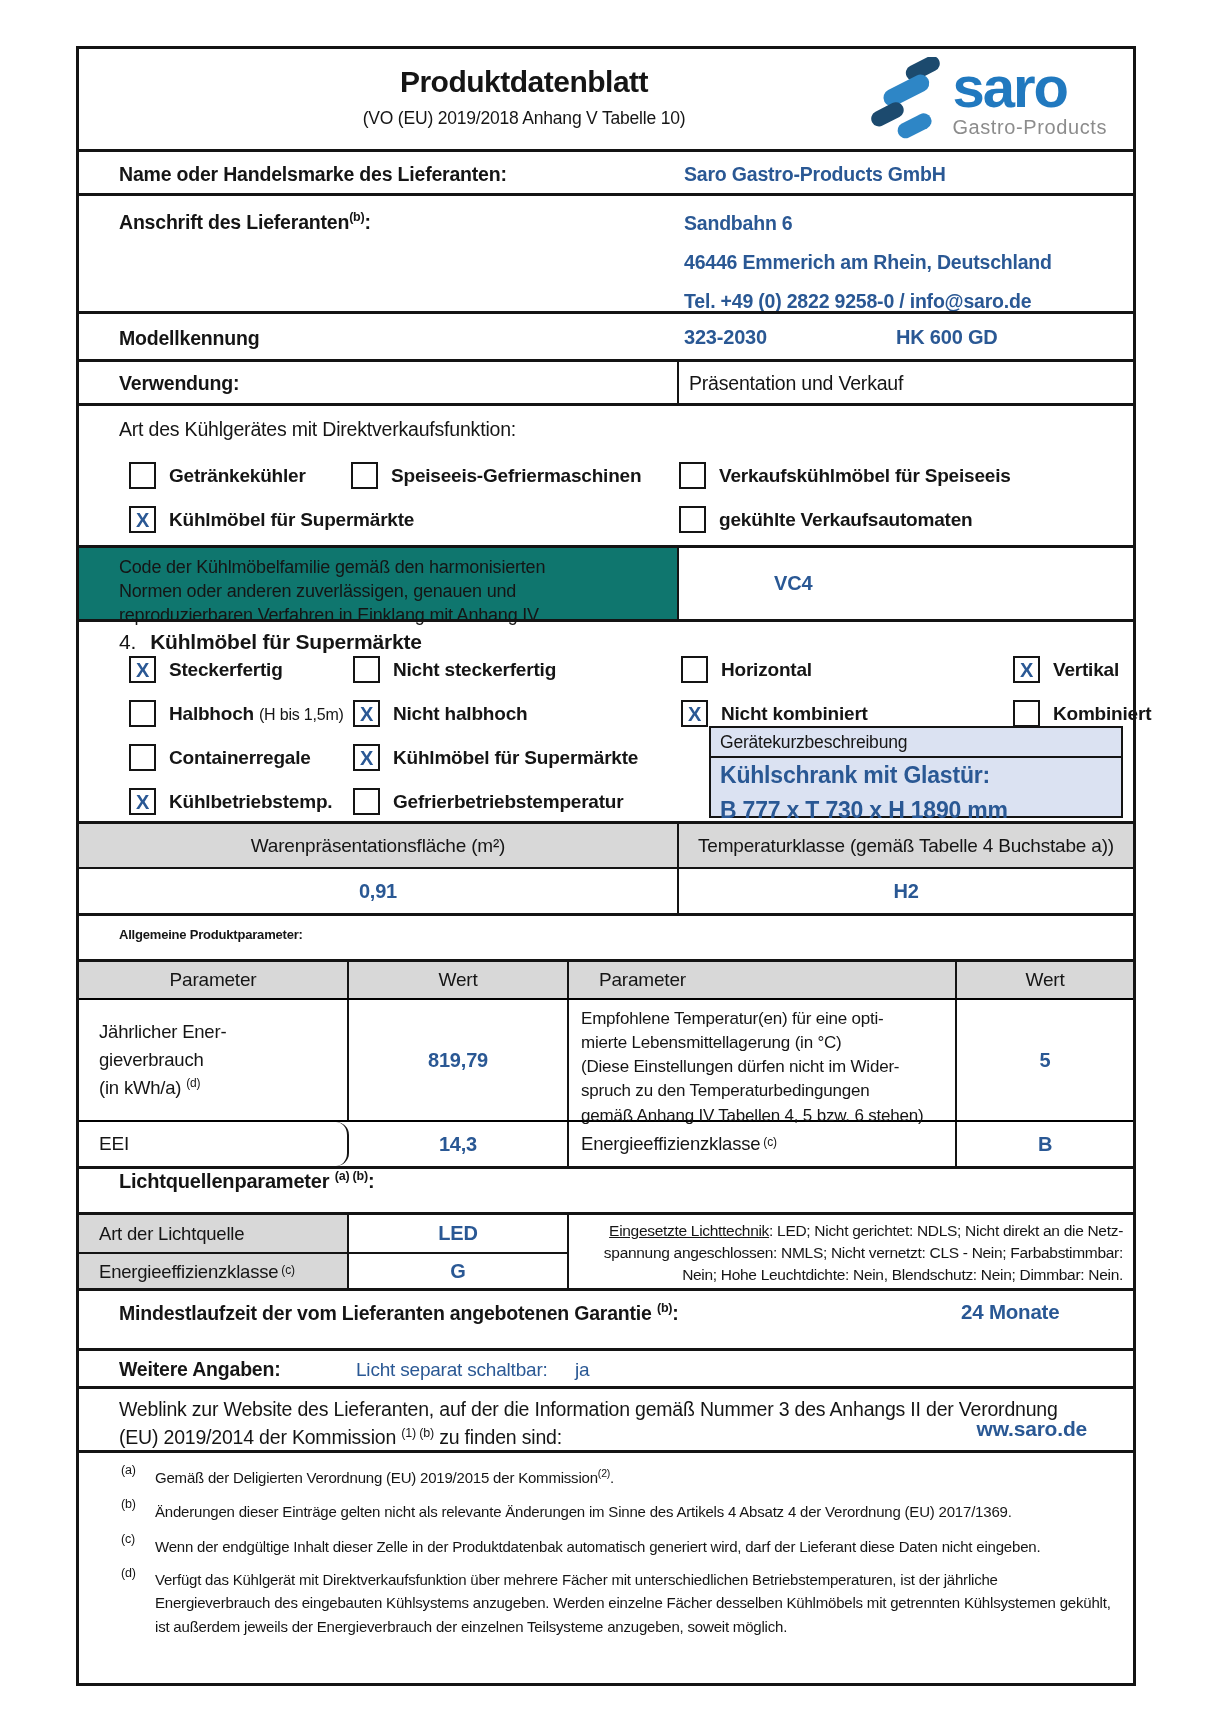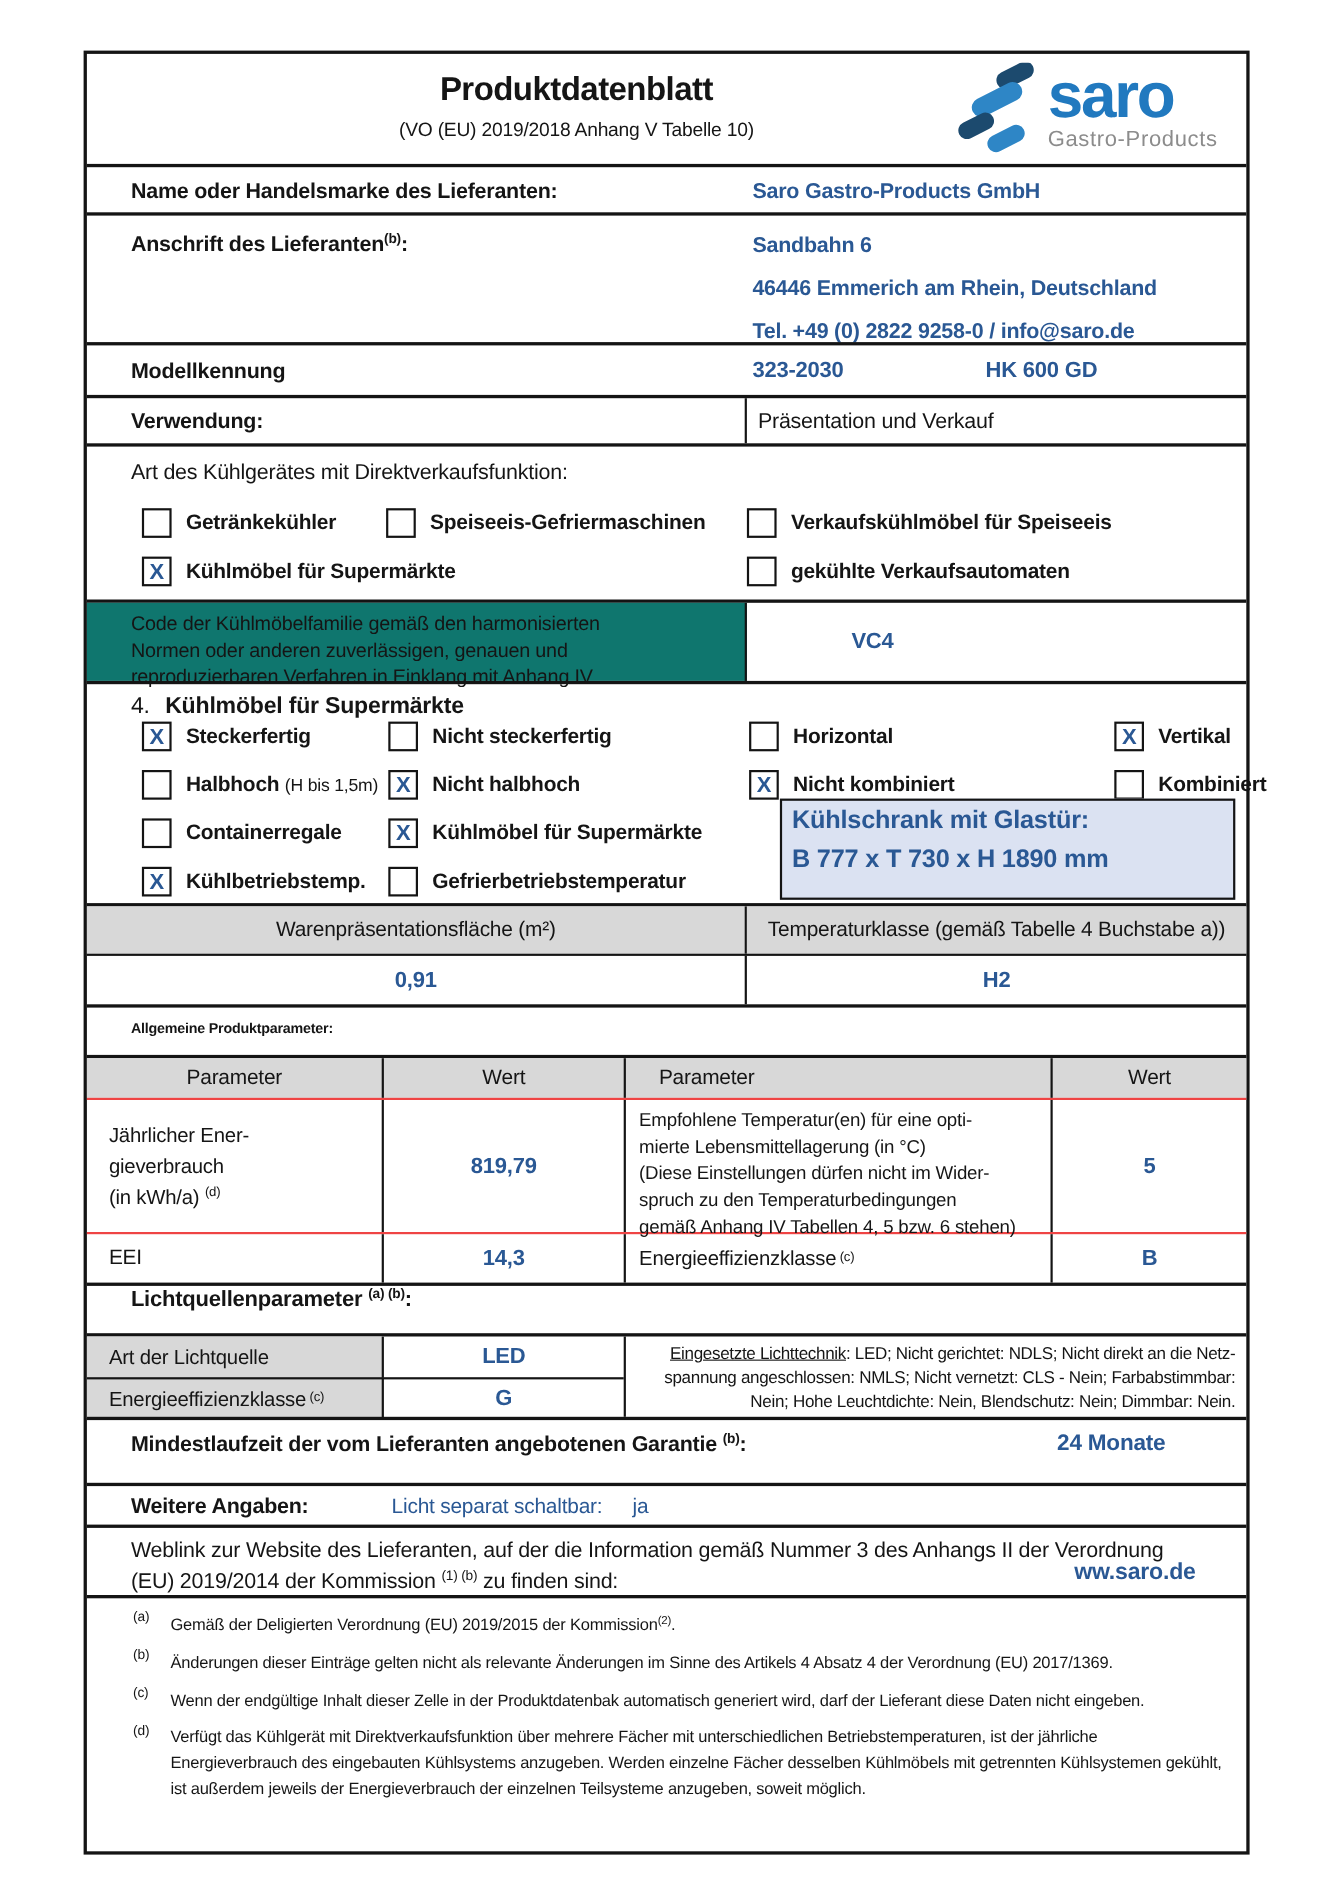--- a/index.html
+++ b/index.html
@@ -76,35 +76,35 @@
   
   .row-presheader { height:46px; display:flex; }
   .row-presheader .cell-l, .row-presheader .cell-r { background:#d8d8d8; display:flex; align-items:center; justify-content:center; font-size:19px; }
   .row-presvalues { height:46px; display:flex; border-top-width:2px; }
   .row-presvalues .cell-l, .row-presvalues .cell-r { display:flex; align-items:center; justify-content:center; font-size:20px; }
 
   
   .row-allg { height:46px; }
   .row-allg .lbl { position:absolute; left:40px; top:11px; font-size:13px; }
   .ptable { border-top:3px solid #141414; }
-  .prow { display:flex; border-top:2px solid #ef4444; }
+  .prow { display:flex; border-top:2px solid #000000; }
   .prow:first-child { border-top:none; }
   .pc { border-right:2px solid #141414; position:relative; }
   .pc:last-child { border-right:none; }
   .pc1 { width:270px; } .pc2 { width:220px; } .pc3 { width:388px; } .pc4 { flex:1; }
   .phead { height:36px; background:#d8d8d8; }
   .phead .pc { display:flex; align-items:center; font-size:19px; }
   .phead .pc1, .phead .pc2, .phead .pc4 { justify-content:center; }
   .phead .pc3 { padding-left:30px; }
   .prow1 { height:122px; }
   .prow1 .pc1 { display:flex; align-items:center; padding-left:20px; font-size:18.5px; line-height:1.5; white-space:pre-line; }
   .prow1 .pc3 { padding:7px 12px; font-size:17px; line-height:1.42; white-space:pre-line; }
   .vcell { display:flex; align-items:center; justify-content:center; font-size:20px; }
   .prow2 { height:46px; }
-  .prow2 .pc1 { display:flex; align-items:center; padding-left:20px; font-size:19px; }
+  .prow2 .pc1 { display:flex; align-items:center; padding-left:20px; font-size:19px;border-radius:13px; }
   .prow2 .pc3 { display:flex; align-items:center; padding-left:12px; font-size:18.5px; }
   .prow2 .pc3 sup, .ltable .llabel sup { font-size:12px; margin-left:3px; transform:translateY(-2px); }
 
   
   .row-licht { height:46px; }
   .row-licht .lbl { position:absolute; left:40px; top:0; font-size:20px; }
   .ltable { display:flex; border-top:3px solid #141414; height:76px; }
   .lleft { width:490px; display:flex; flex-wrap:wrap; border-right:2px solid #141414; }
   .llabel { width:270px; background:#d8d8d8; border-right:2px solid #141414; display:flex; align-items:center; padding-left:20px; font-size:18.5px; height:37px; }
   .lvalue { width:218px; display:flex; align-items:center; justify-content:center; font-size:20px; height:37px; }
@@ -267,20 +267,21 @@
     <div class="cbg" style="left:50px;top:166px">
       <span class="cb">X</span>
       <span class="cbl">Kühlbetriebstemp.</span>
     </div>
     <div class="cbg" style="left:274px;top:166px">
       <span class="cb"></span>
       <span class="cbl">Gefrierbetriebstemperatur</span>
     </div>
 
     <div class="device-box">
+      <div class="db-title">Gerätekurzbeschreibung</div>
       <div class="db-line">Kühlschrank mit Glastür:</div>
       <div class="db-line">B 777 x T 730 x H 1890 mm</div>
     </div>
   </div>
 
   <div class="row row-presheader">
     <div class="cell-l">Warenpräsentationsfläche (m²)</div>
     <div class="cell-r">Temperaturklasse (gemäß Tabelle 4 Buchstabe a))</div>
   </div>
   <div class="row row-presvalues">

